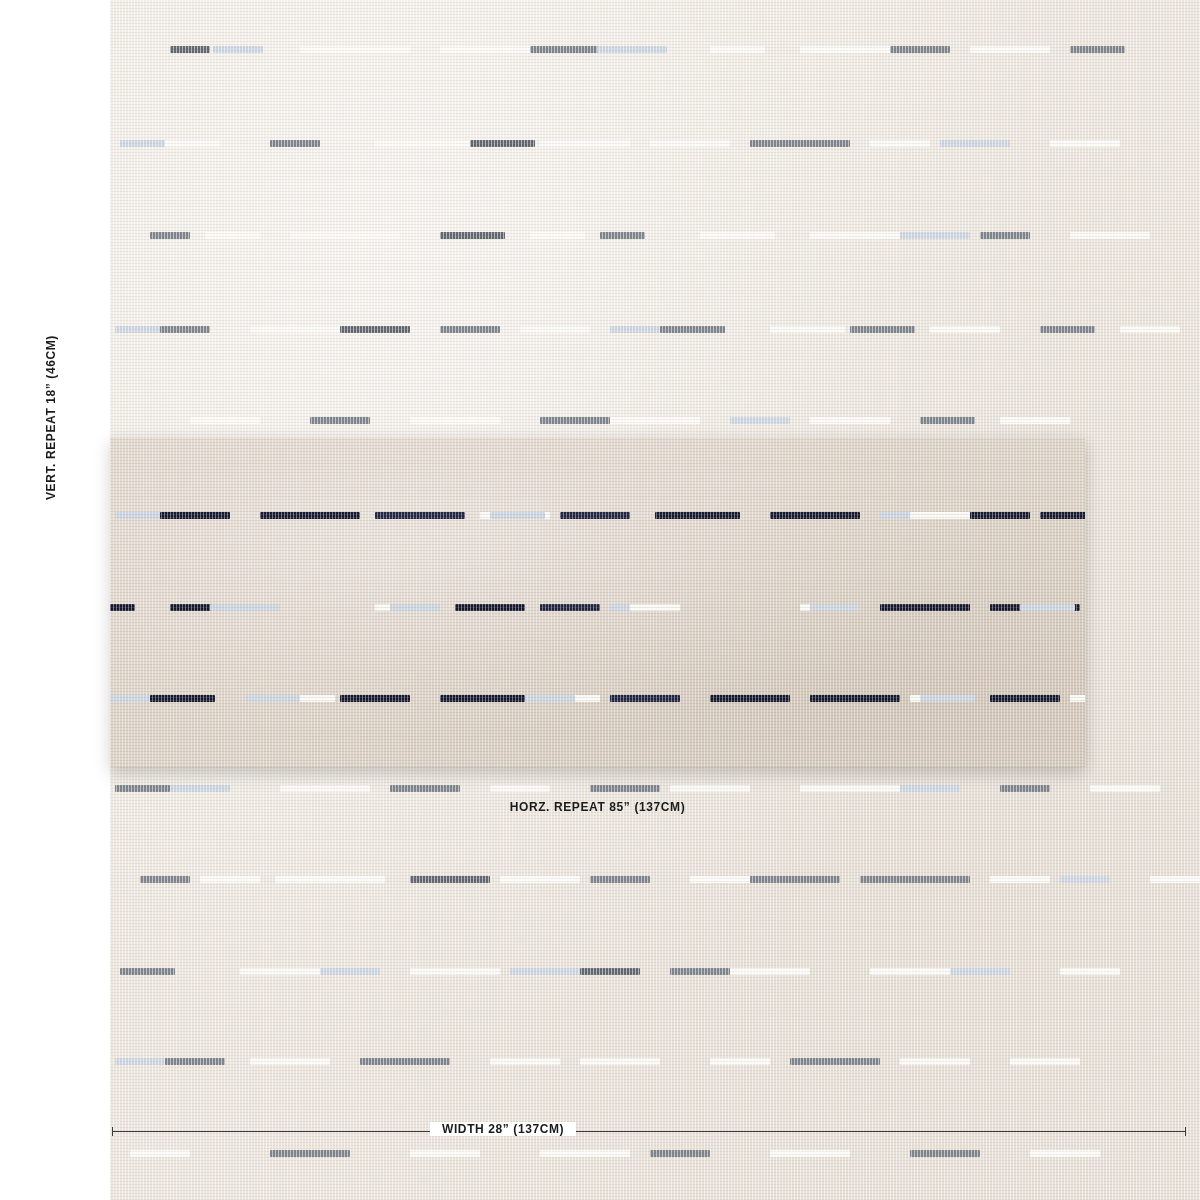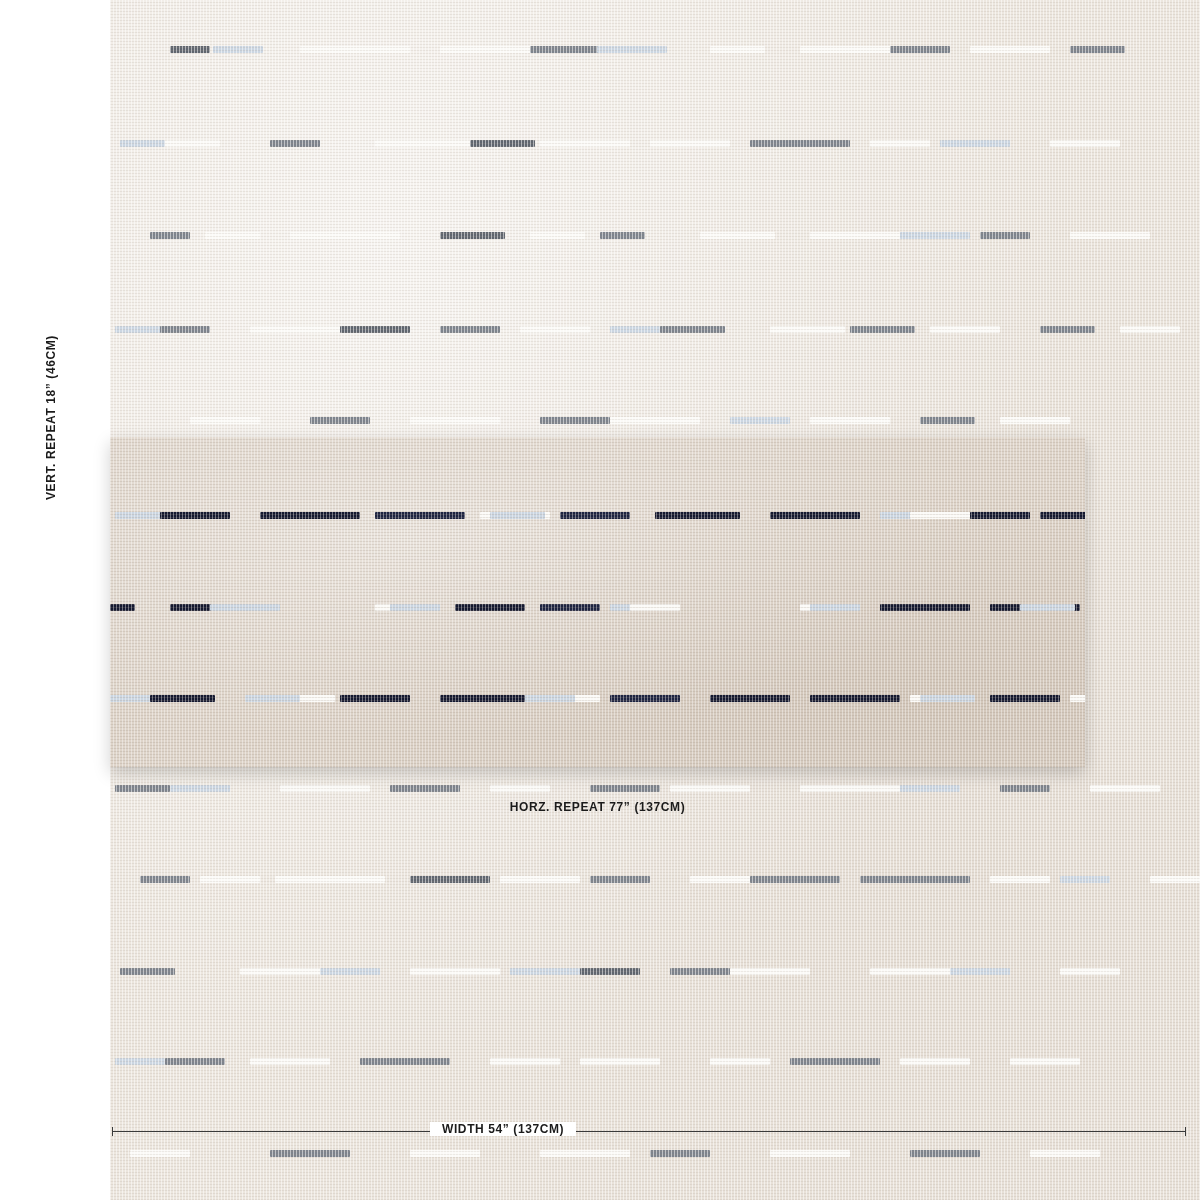--- a/index.html
+++ b/index.html
@@ -300,21 +300,21 @@
       <div class="dash navy2" style="left: 500px; top: 258px; width: 70px;"></div>
       <div class="dash navy" style="left: 600px; top: 258px; width: 80px;"></div>
       <div class="dash navy" style="left: 700px; top: 258px; width: 90px;"></div>
       <div class="dash white" style="left: 800px; top: 258px; width: 60px;"></div>
       <div class="dash pale" style="left: 810px; top: 258px; width: 55px;"></div>
       <div class="dash navy" style="left: 880px; top: 258px; width: 70px;"></div>
       <div class="dash white" style="left: 960px; top: 258px; width: 60px;"></div>
     </div>
 
   <div class="vert-label">VERT. REPEAT 18” (46CM)</div>
-  <div class="horz-label">HORZ. REPEAT 77” (137CM)</div>
+  <div class="horz-label">HORZ. REPEAT 85” (137CM)</div>
 
   <div class="width-rule">
     <span class="cap left"></span>
     <span class="cap right"></span>
   </div>
-  <div class="width-label">WIDTH 54” (137CM)</div>
+  <div class="width-label">WIDTH 28” (137CM)</div>
 
 </div>
 
 </body></html>

